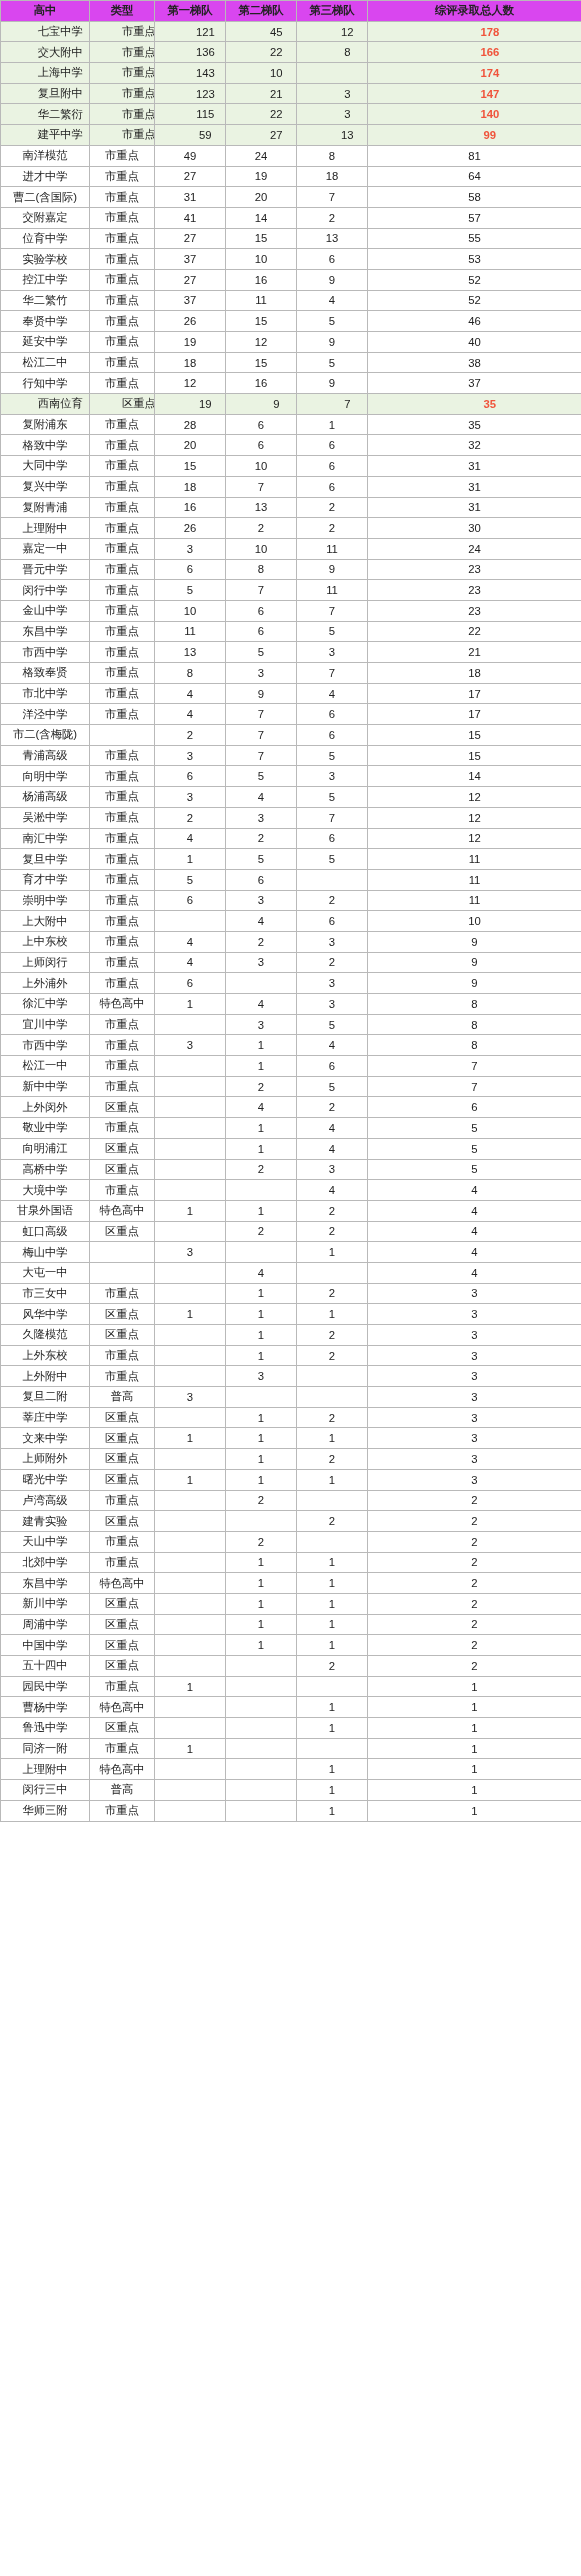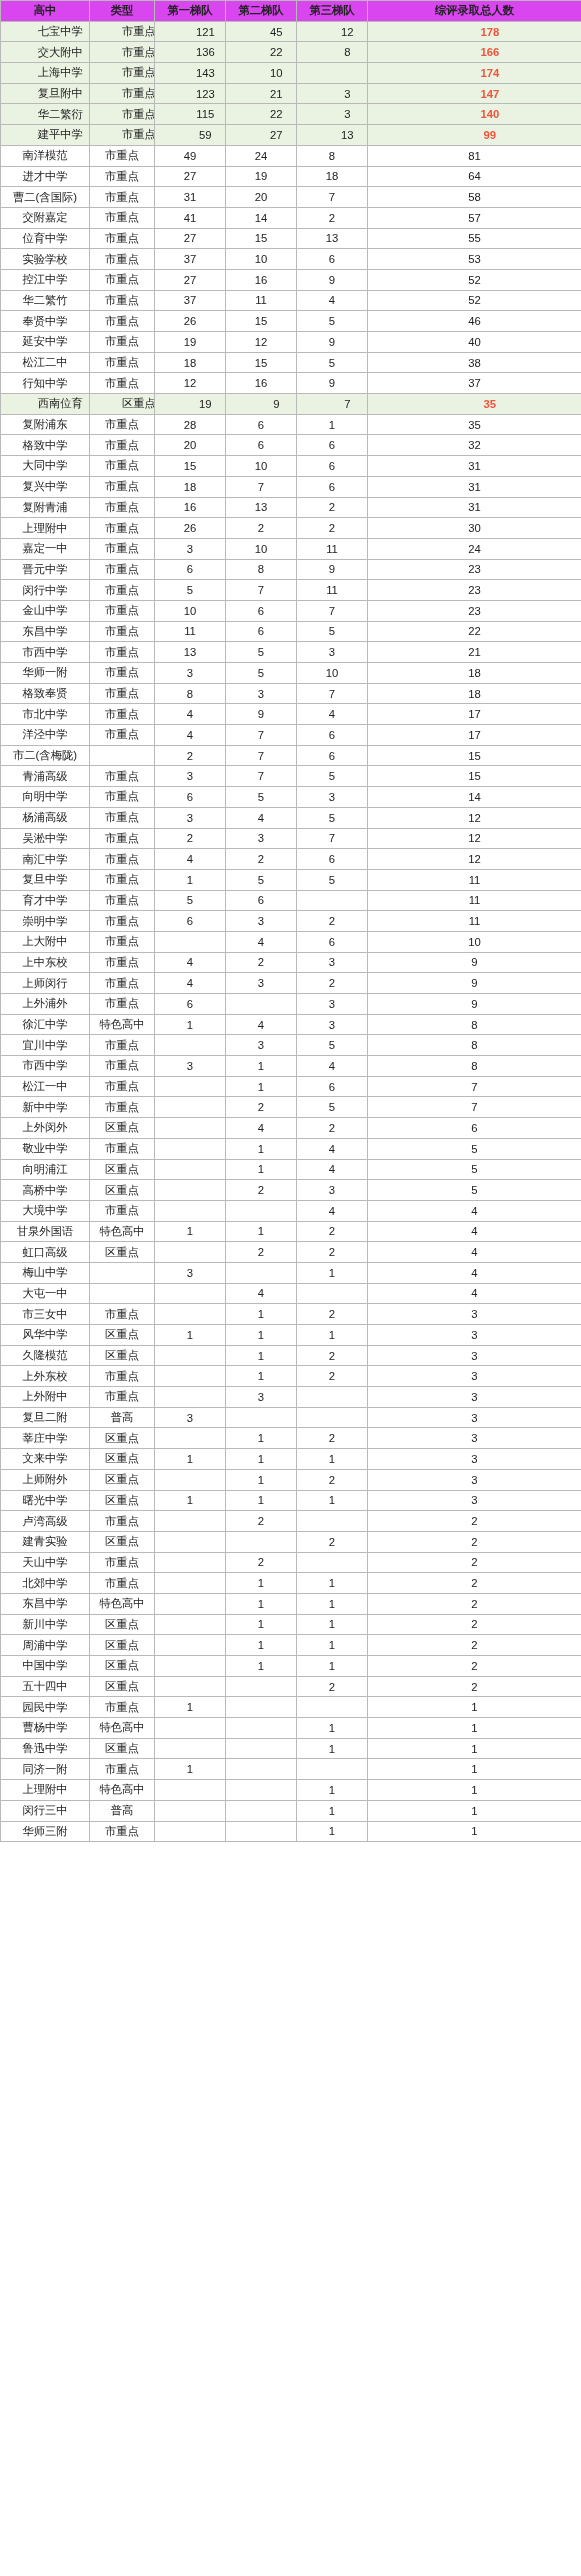--- a/index.html
+++ b/index.html
@@ -315,28 +315,20 @@
       </tr>
       <tr>
         <td class="name">市西中学</td>
         <td>市重点</td>
         <td>13</td>
         <td>5</td>
         <td>3</td>
         <td>21</td>
       </tr>
       <tr>
-        <td class="name">华师一附</td>
-        <td>市重点</td>
-        <td>3</td>
-        <td>5</td>
-        <td>10</td>
-        <td>18</td>
-      </tr>
-      <tr>
         <td class="name">格致奉贤</td>
         <td>市重点</td>
         <td>8</td>
         <td>3</td>
         <td>7</td>
         <td>18</td>
       </tr>
       <tr>
         <td class="name">市北中学</td>
         <td>市重点</td>

